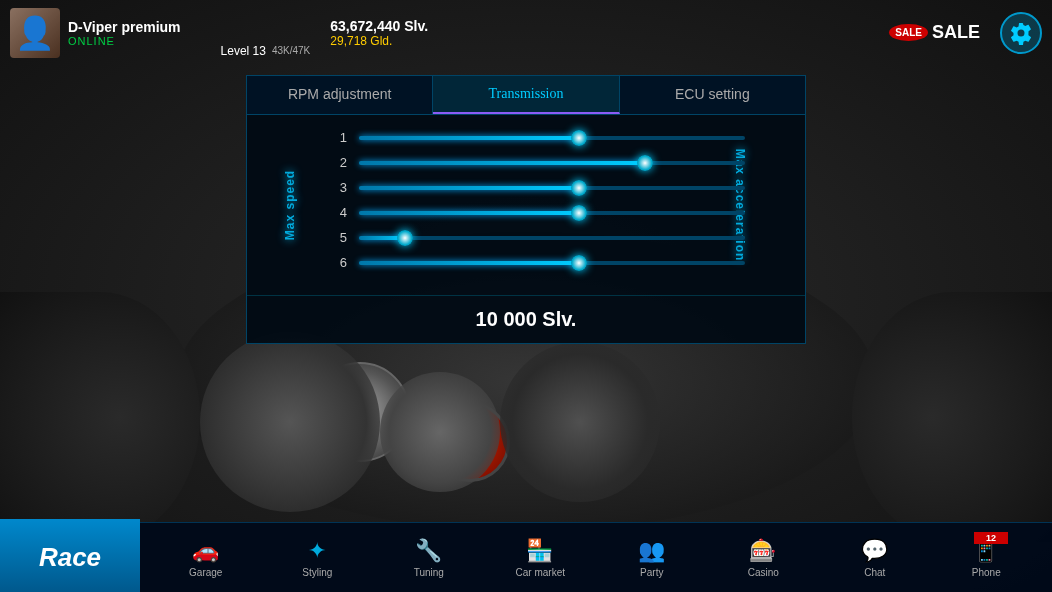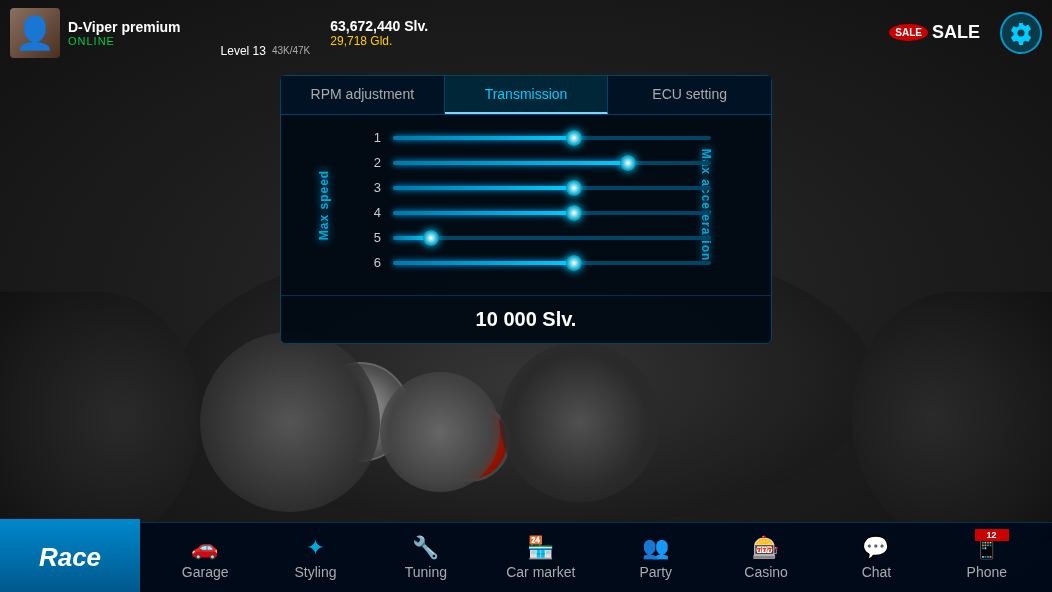--- a/index.html
+++ b/index.html
@@ -238,24 +238,24 @@
       height: 24px;
       fill: #00ccff;
     }
 
     
     .main-panel {
       position: absolute;
       top: 75px;
       left: 50%;
       transform: translateX(-50%);
-      width: 492px;
+      width: 560px;
       background: rgba(0, 10, 20, 0.92);
       border: 1px solid #004466;
-      border-radius: 6px;
+      border-radius: 0;
       padding: 0;
       z-index: 10;
     }
 
     
     .tabs {
       display: flex;
       border-bottom: 1px solid #004466;
     }
     .tab {
@@ -265,21 +265,22 @@
       font-size: 14px;
       cursor: pointer;
       color: #aaa;
       background: rgba(0,20,40,0.8);
       border-right: 1px solid #004466;
     }
     .tab:last-child { border-right: none; }
     .tab.active {
       background: rgba(0, 150, 200, 0.2);
       color: #00ccff;
-      border-bottom: 2px solid #7dd3fc;
+      border-bottom: 2px solid #8b5cf6;
+      font-family: Liberation Serif, serif;
     }
 
     
     .sliders-area {
       position: relative;
       padding: 15px 60px 15px 80px;
     }
 
     .side-label-left {
       position: absolute;
@@ -413,21 +414,21 @@
       cursor: pointer;
       gap: 3px;
       min-width: 60px;
     }
     .nav-icon {
       font-size: 22px;
       color: #00aadd;
     }
     .nav-label {
       color: #aaa;
-      font-size: 14px;
+      font-size: 10px;
     }
 
     .phone-badge {
       position: relative;
       display: inline-block;
     }
     .phone-badge-num {
       position: absolute;
       top: -6px;
       right: -8px;

